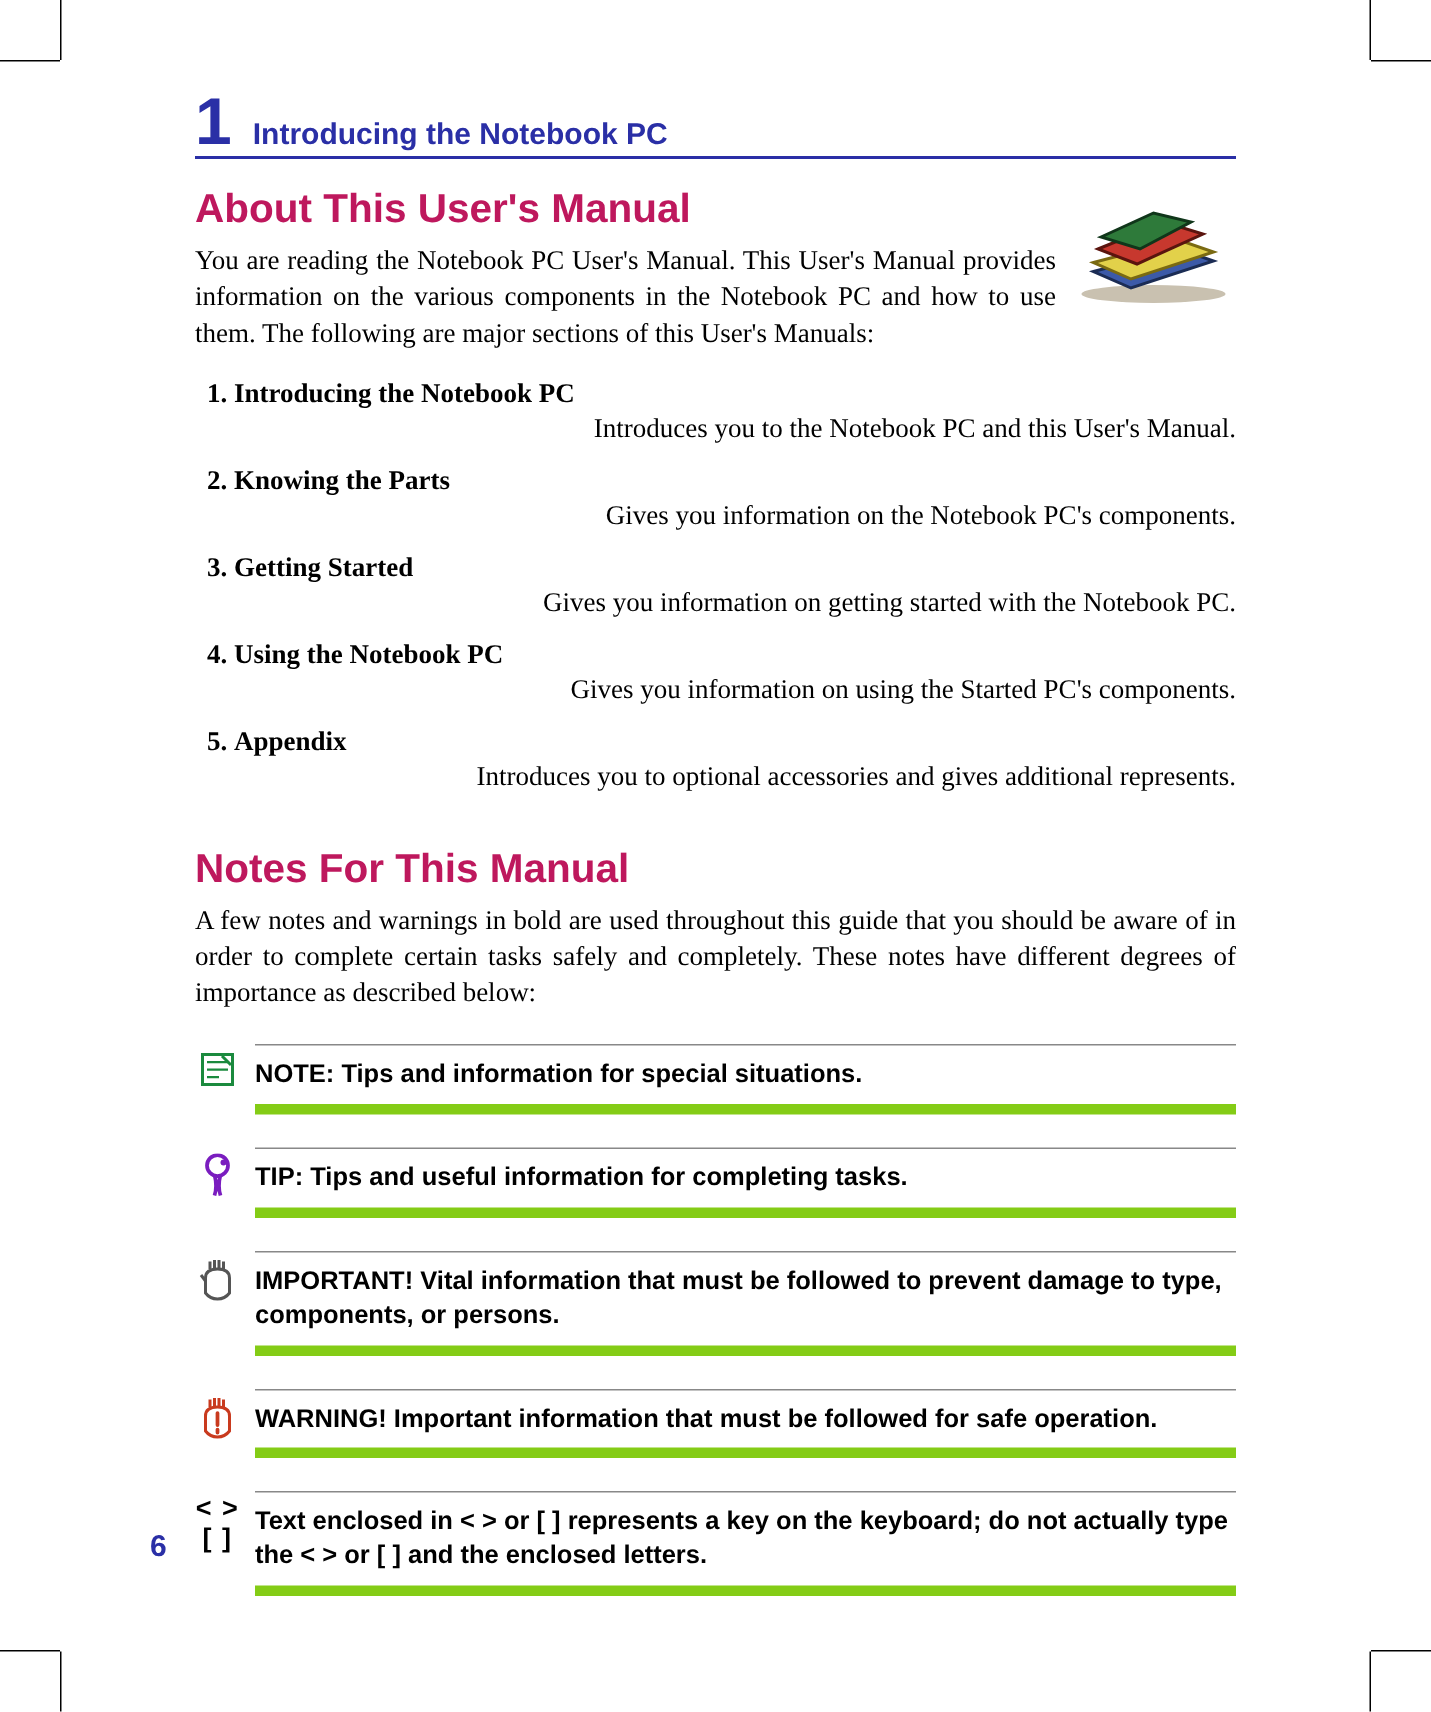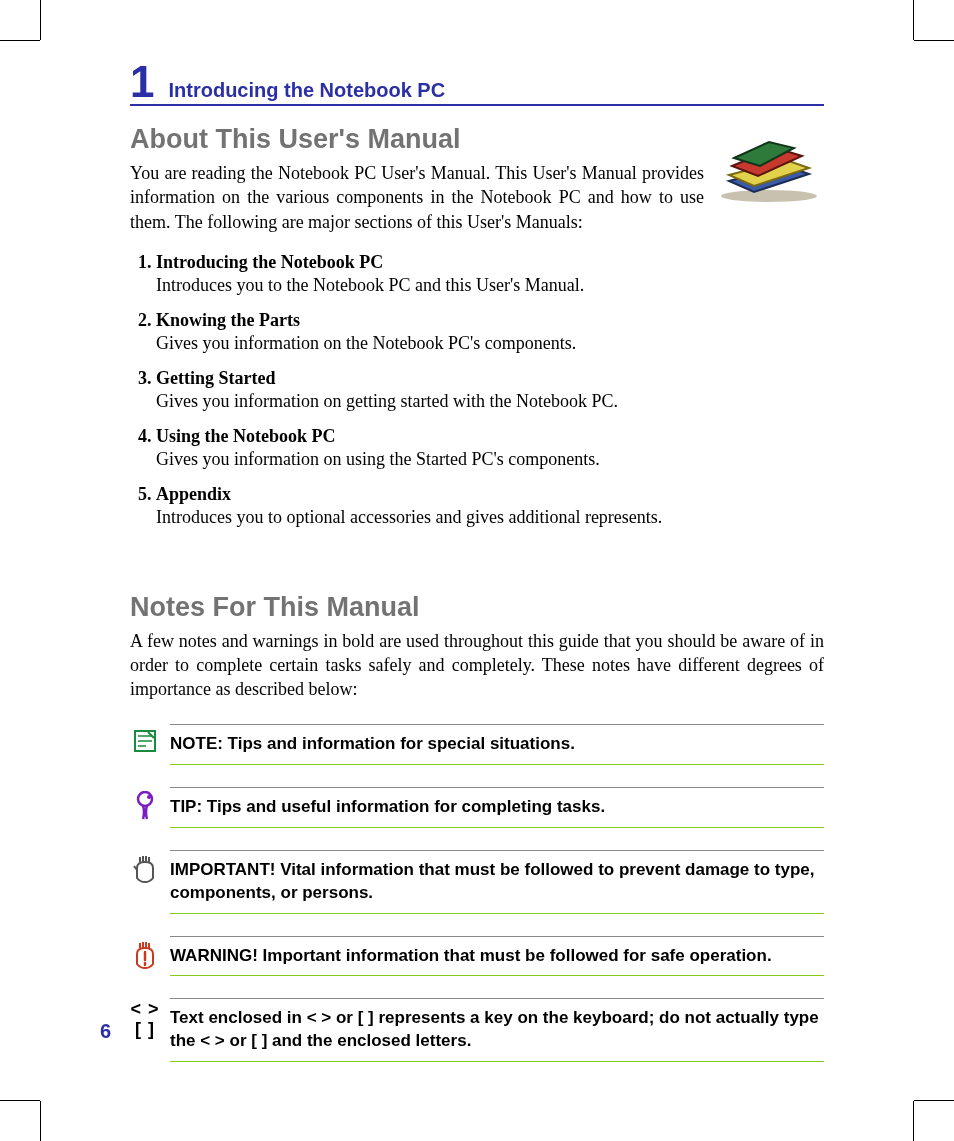--- a/index.html
+++ b/index.html
@@ -57,23 +57,23 @@
     align-items: flex-start;
     gap: 10px;
   }
   .section-col { flex: 1; }
 
   h2.section-heading {
     font-family: Arial, Helvetica, sans-serif;
     font-weight: bold;
     font-size: 27px;
     margin: 4px 0 6px 0;
-    color: #737373;
-  }
-  h2.section-heading.spaced { margin-top: 64px; }
+    color: #be185d;
+  }
+  h2.section-heading.spaced { margin-top: 36px; }
 
   p.body {
     font-size: 18px;
     line-height: 1.35;
     margin: 0 0 10px 0;
     text-align: justify;
   }
 
   .books-illus {
     width: 110px;
@@ -90,20 +90,21 @@
     font-size: 18px;
     margin-bottom: 14px;
   }
   ol.sections-list li .li-title {
     font-weight: bold;
   }
   ol.sections-list li .li-desc {
     display: block;
     font-weight: normal;
     margin-top: 2px;
+    text-align: right;
   }
   ol.sections-list li::marker {
     font-weight: bold;
   }
 
   .callout {
     display: flex;
     align-items: flex-start;
     gap: 10px;
     margin-top: 22px;
@@ -111,21 +112,21 @@
   .callout .icon {
     width: 30px;
     flex-shrink: 0;
     display: flex;
     justify-content: center;
     padding-top: 4px;
   }
   .callout .ctext {
     flex: 1;
     border-top: 1px solid #888;
-    border-bottom: 1px solid #84cc16;
+    border-bottom: 7px solid #84cc16;
     padding: 8px 0 8px 0;
     font-family: Arial, Helvetica, sans-serif;
     font-weight: bold;
     font-size: 17px;
     line-height: 1.35;
   }
   .key-symbols {
     width: 30px;
     flex-shrink: 0;
     font-family: Arial, Helvetica, sans-serif;

